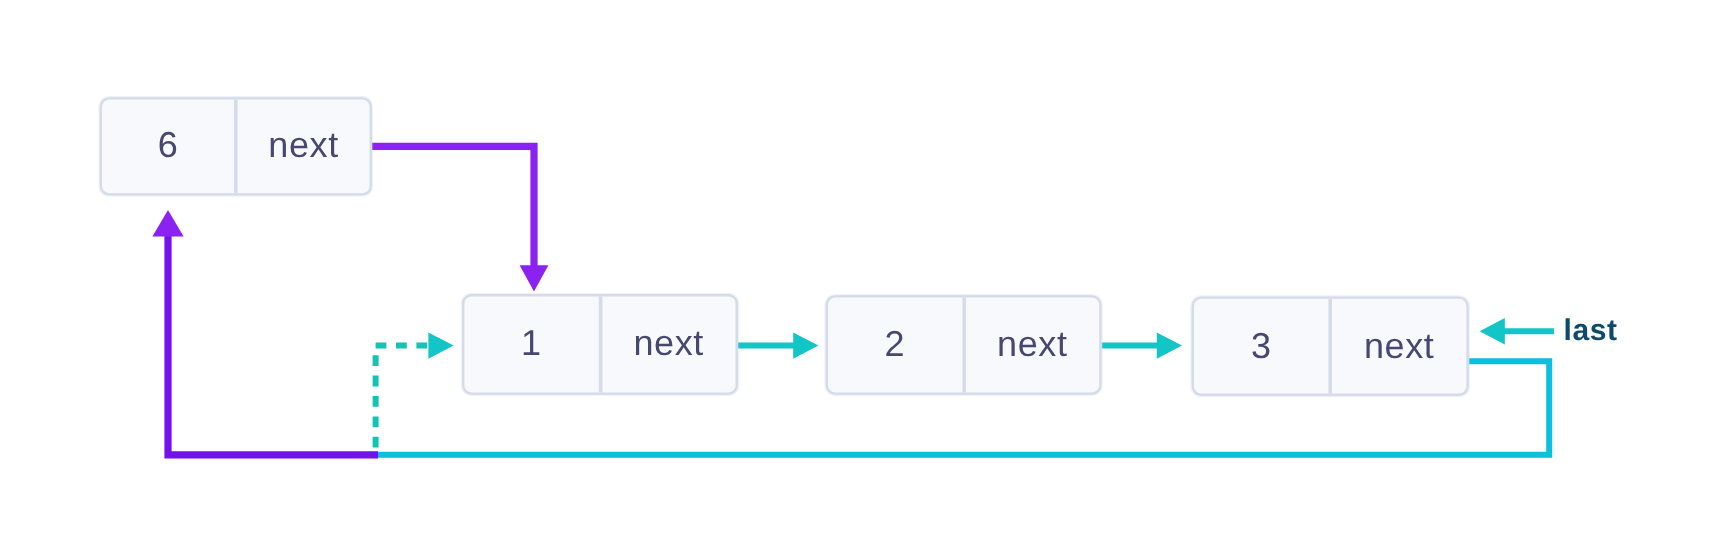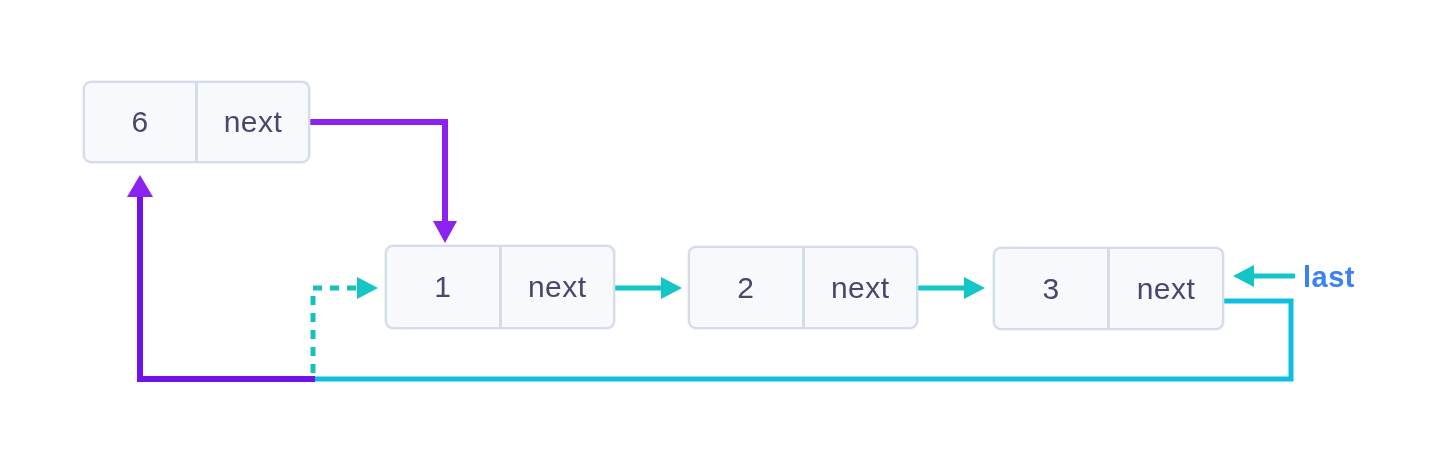--- a/index.html
+++ b/index.html
@@ -46,23 +46,23 @@
     border-right: 3px solid #d4dbe9;
   }
   .node-6 { left: 83px;  top: 81px;  width: 227px; height: 82px; }
   .node-1 { left: 385px; top: 245px; width: 230px; height: 84px; }
   .node-2 { left: 688px; top: 246px; width: 230px; height: 83px; }
   .node-3 { left: 993px; top: 247px; width: 231px; height: 83px; }
   .last-label {
     position: absolute;
     left: 1303px;
     top: 261px;
-    font-size: 29px;
+    font-size: 25px;
     font-weight: 600;
-    color: #3b82f6;
+    color: #0c4a6e;
     letter-spacing: 0.5px;
   }
 </style>
 </head>
 <body>
 
 <div class="canvas">
 
   <svg class="arrow-layer" width="1434" height="464" viewBox="0 0 1434 464" xmlns="http://www.w3.org/2000/svg">
 

